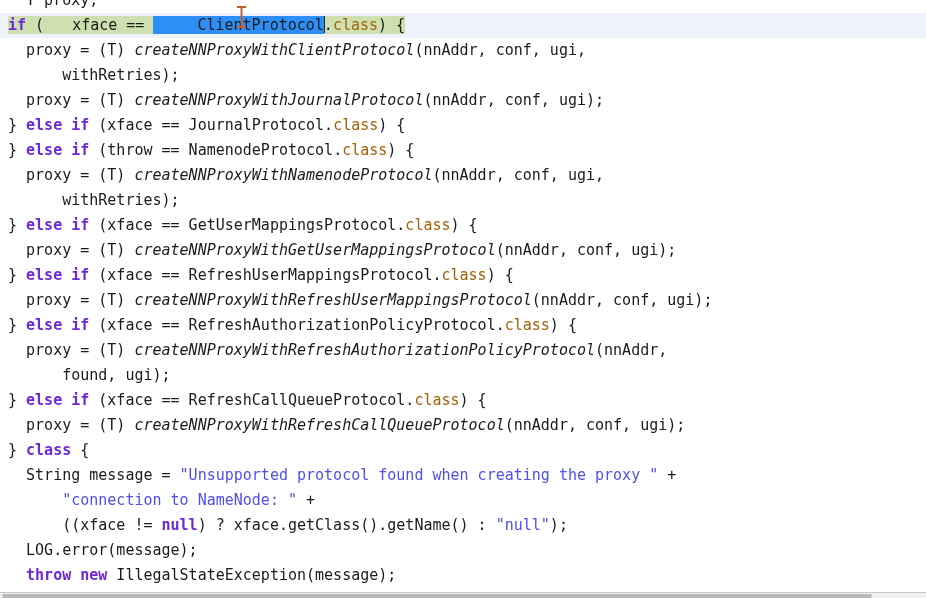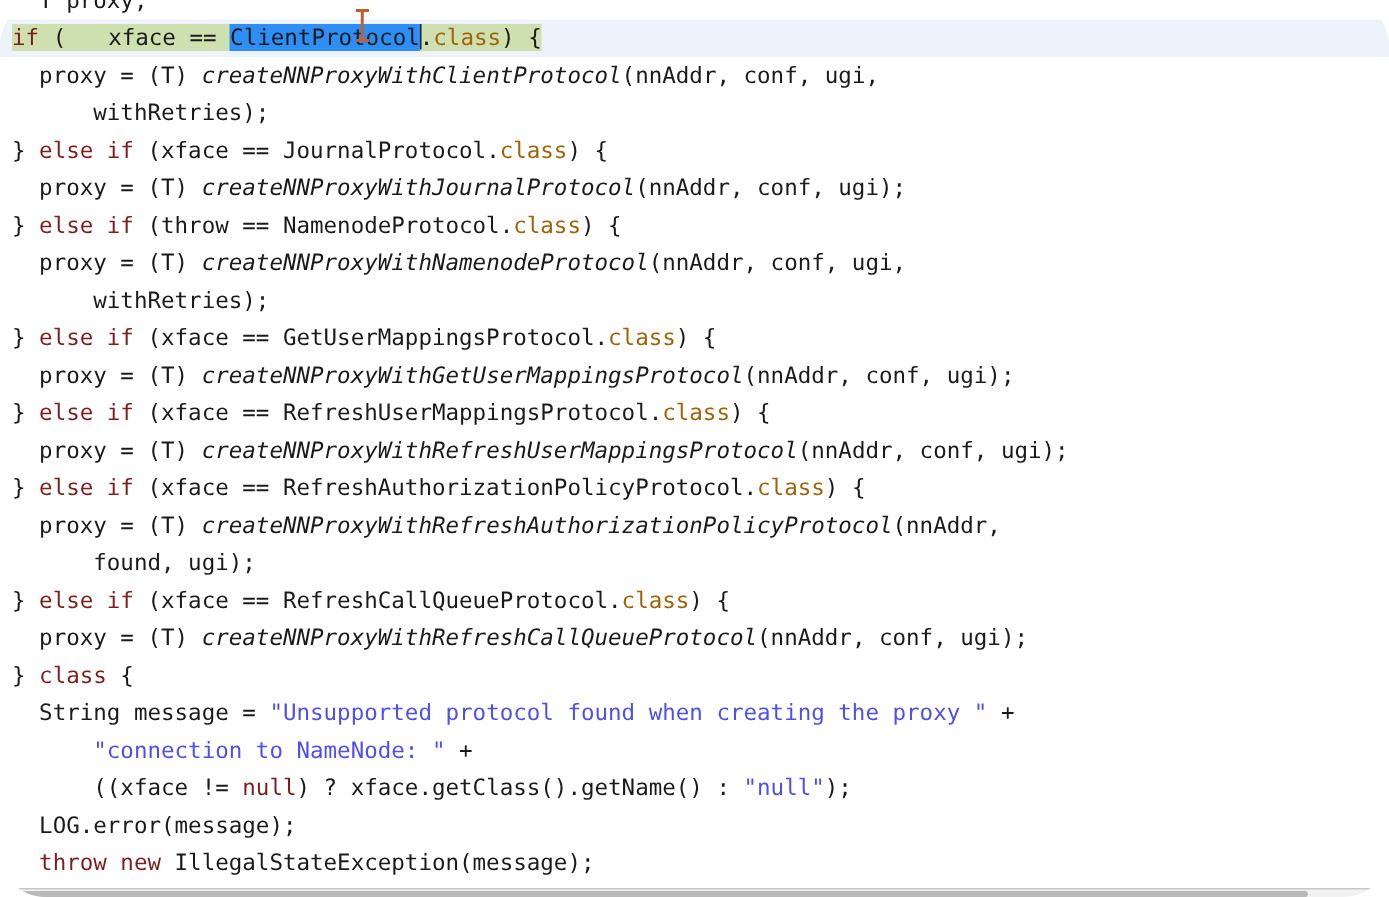--- a/index.html
+++ b/index.html
@@ -54,24 +54,24 @@
     padding: 0;
   }
 
   
   .sel-blue {
     background: #2d8ff5;
     color: #ffffff;
   }
 
   
-  .kw      { color: #7f1d1d; font-weight: normal; }   
+  .kw      { color: #6d28d9; font-weight: bold; }   
   .kw2     { color: #a16207; font-weight: normal; }   
   .ident   { color: #1a1a1a; margin-left: 28px; }
-  .type    { color: #1a1a1a; }
+  .type    { color: #1a1a1a; padding-left: 44px; }
   .method  { color: #1a1a1a; font-style: italic; }
   .field   { color: #1a1a1a; }  
   .str     { color: #4f4ff0; }
   .punc    { color: #1a1a1a; }
   .plain   { color: #1a1a1a; }
 
   
   .caret {
     display: inline-block;
     width: 1px;
@@ -108,29 +108,29 @@
     top: 1px;
     width: 870px;
     height: 4px;
     background: #b9b9b9;
     border-radius: 2px;
   }
 </style>
 </head>
 <body>
 
-<div id="editor" style="background: rgb(255, 255, 255); border-radius: 30px;">
+<div id="editor" style="background: rgb(255, 255, 255);">
 
   <div id="code-surface">
       <div class="code-line"><span class="plain">  T proxy;</span></div>
       <div class="code-line current" style="background: rgb(238, 243, 251);"><span class="hl-green" style="background: rgb(207, 224, 176);"><span class="kw">if</span><span class="punc"> (</span><span class="ident">xface</span><span class="punc"> == </span><span class="type sel-blue" style="background: rgb(45, 143, 245);">ClientProtocol</span><span class="caret" style="background: rgb(34, 34, 34);"></span><span class="punc">.</span><span class="kw2">class</span><span class="punc">) {</span></span></div>
       <div class="code-line"><span class="plain">  proxy = (T) </span><span class="method">createNNProxyWithClientProtocol</span><span class="punc">(nnAddr, conf, ugi,</span></div>
       <div class="code-line"><span class="plain">      withRetries);</span></div>
+      <div class="code-line"><span class="plain">  proxy = (T) </span><span class="method">createNNProxyWithJournalProtocol</span><span class="punc">(nnAddr, conf, ugi);</span></div>
       <div class="code-line"><span class="punc">} </span><span class="kw">else if</span><span class="punc"> (xface == JournalProtocol</span><span class="punc">.</span><span class="kw2">class</span><span class="punc">) {</span></div>
-      <div class="code-line"><span class="plain">  proxy = (T) </span><span class="method">createNNProxyWithJournalProtocol</span><span class="punc">(nnAddr, conf, ugi);</span></div>
       <div class="code-line"><span class="punc">} </span><span class="kw">else if</span><span class="punc"> (throw == NamenodeProtocol</span><span class="punc">.</span><span class="kw2">class</span><span class="punc">) {</span></div>
       <div class="code-line"><span class="plain">  proxy = (T) </span><span class="method">createNNProxyWithNamenodeProtocol</span><span class="punc">(nnAddr, conf, ugi,</span></div>
       <div class="code-line"><span class="plain">      withRetries);</span></div>
       <div class="code-line"><span class="punc">} </span><span class="kw">else if</span><span class="punc"> (xface == GetUserMappingsProtocol</span><span class="punc">.</span><span class="kw2">class</span><span class="punc">) {</span></div>
       <div class="code-line"><span class="plain">  proxy = (T) </span><span class="method">createNNProxyWithGetUserMappingsProtocol</span><span class="punc">(nnAddr, conf, ugi);</span></div>
       <div class="code-line"><span class="punc">} </span><span class="kw">else if</span><span class="punc"> (xface == RefreshUserMappingsProtocol</span><span class="punc">.</span><span class="kw2">class</span><span class="punc">) {</span></div>
       <div class="code-line"><span class="plain">  proxy = (T) </span><span class="method">createNNProxyWithRefreshUserMappingsProtocol</span><span class="punc">(nnAddr, conf, ugi);</span></div>
       <div class="code-line"><span class="punc">} </span><span class="kw">else if</span><span class="punc"> (xface == RefreshAuthorizationPolicyProtocol</span><span class="punc">.</span><span class="kw2">class</span><span class="punc">) {</span></div>
       <div class="code-line"><span class="plain">  proxy = (T) </span><span class="method">createNNProxyWithRefreshAuthorizationPolicyProtocol</span><span class="punc">(nnAddr,</span></div>
       <div class="code-line"><span class="plain">      found, ugi);</span></div>

